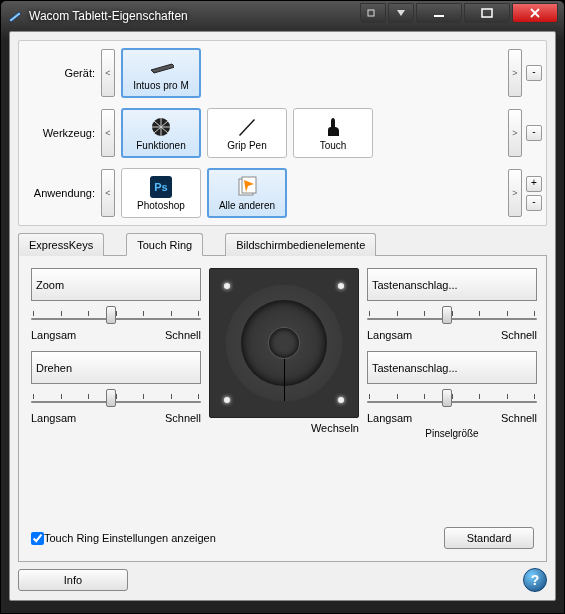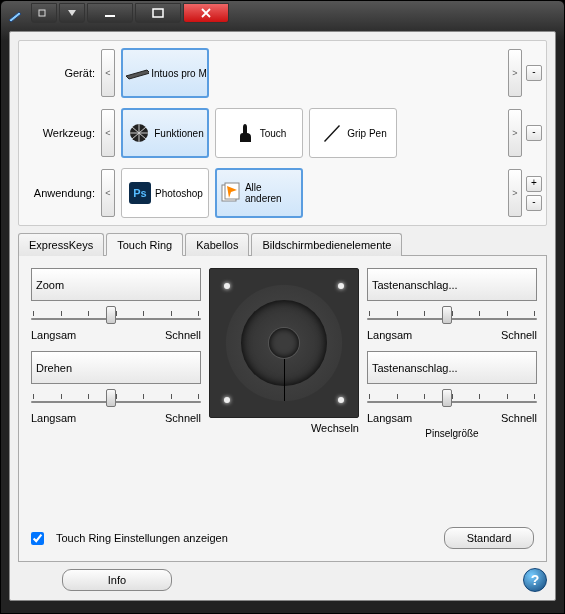--- a/index.html
+++ b/index.html
@@ -16,28 +16,28 @@
 .winbtn.close { background: linear-gradient(#e66,#c11); width:46px;}
 .winbtn.aux { width: 26px; }
 
 .client { background: #f0f0f0; margin: 0 8px 8px 8px; height: 570px; border: 1px solid #888; border-radius: 2px; padding: 8px; display:flex; flex-direction:column; }
 
 .selectors { border:1px solid #ccc; border-radius:2px; padding:4px 4px 0 4px; margin-bottom:4px; background:#f8f8f8;}
 .selrow { display: flex; align-items: center; height: 56px; margin-bottom:4px; }
 .selrow .label { width: 78px; text-align: right; padding-right: 6px; }
 .navbtn { width: 14px; height: 48px; border: 1px solid #999; background: linear-gradient(#fff,#e4e4e4); border-radius: 2px; display:flex; align-items:center; justify-content:center; color:#666; font-size:9px; cursor:pointer;}
 .itemstrip { flex: 1; height: 52px; display: flex; gap: 6px; padding: 0 6px; overflow:hidden; align-items:center;}
-.item { width: 88px; height: 50px; border: 1px solid #bbb; border-radius: 3px; display: flex; flex-direction: row; align-items: center; justify-content: center; gap: 2px; background:#fff;}
+.item { width: 80px; height: 50px; border: 1px solid #bbb; border-radius: 3px; display: flex; flex-direction: column; align-items: center; justify-content: center; gap: 2px; background:#fff;}
 .item.selected { border: 2px solid #5a9de0; background: linear-gradient(#eaf3fc,#cfe5fa); }
 .item .ico { width: 26px; height: 22px; display:flex; align-items:center; justify-content:center;}
 .item .cap { font-size: 10px; }
 .sidebtns { display:flex; flex-direction:column; gap:3px; margin-left:4px;}
 .tinybtn { width:16px; height:16px; border:1px solid #999; background:linear-gradient(#fff,#e4e4e4); border-radius:2px; font-size:10px; line-height:12px; text-align:center; }
 
-.tabs { display:flex; border-bottom:1px solid #aaa; margin-top:2px;}
+.tabs { display:flex; border-bottom:1px solid #aaa; margin-top:2px;gap:20px;}
 .tab { padding:5px 10px 4px 10px; border:1px solid #aaa; border-bottom:none; background:linear-gradient(#f6f6f6,#e6e6e6); margin-right:2px; border-radius:3px 3px 0 0; position:relative; top:1px; cursor:pointer; font-size:11px;}
 .tab.active { background:#f4f4f4; border-bottom:1px solid #f4f4f4; }
 
 .tabbody { flex:1; border:1px solid #aaa; border-top:none; background:#f4f4f4; padding:12px; position:relative; display:flex; flex-direction:column;}
 
 .ringgrid { display:grid; grid-template-columns: 170px 1fr 170px; grid-template-rows: auto auto; gap:10px 8px; }
 .func { display:flex; flex-direction:column; }
 .func select { width: 100%; height:33px; border:1px solid #888; background:linear-gradient(#fff,#e8e8e8); padding:9px 4px; font-size:11px;}
 .slider { margin-top:10px; }
 .slider .track { position:relative; height:16px; }
@@ -51,40 +51,41 @@
 .ringcell{ grid-row:1 / span 2; grid-column:2; display:flex; flex-direction:column; align-items:flex-end; justify-content:flex-start;}
 .ringimg{ width:150px; height:150px; background:radial-gradient(circle at 50% 50%, #4a4a4a 0,#3a3a3a 55%,#333 56%,#333 100%); border:1px solid #222; position:relative; border-radius:2px;}
 .ringimg::before{content:""; position:absolute; left:50%; top:50%; width:86px; height:86px; margin:-43px 0 0 -43px; border-radius:50%; background:radial-gradient(circle,#444 0,#333 70%); box-shadow:inset 0 0 10px #000;}
 .ringimg::after{content:""; position:absolute; left:50%; top:50%; width:30px; height:30px; margin:-15px 0 0 -15px; border-radius:50%; background:#3c3c3c; box-shadow:inset 0 0 6px #000, 0 0 0 1px #555;}
 .dot{position:absolute; width:6px; height:6px; background:#eee; border-radius:50%; box-shadow:0 0 4px #fff;}
 .dot.tl{left:14px; top:14px;} .dot.tr{right:14px; top:14px;} .dot.bl{left:14px; bottom:14px;} .dot.br{right:14px; bottom:14px;}
 .stick{position:absolute; left:50%; top:50%; width:1px; height:58px; background:#000;}
 .wlabel{ margin-top:4px; font-size:11px;}
 
 .bottomrow{ margin-top:auto; display:flex; align-items:center; justify-content:space-between; padding-top:8px;}
-.chk{ display:flex; align-items:center; gap:12px;}
+.chk{ display:flex; align-items:center; gap:0;}
 .chk input{ width:13px; height:13px;}
-.btn{ min-width:90px; height:22px; border:1px solid #888; background:linear-gradient(#fdfdfd,#e2e2e2); border-radius:9px; padding:0 14px; cursor:pointer;margin-left:44px;}
+.btn{ min-width:90px; height:22px; border:1px solid #888; background:linear-gradient(#fdfdfd,#e2e2e2); border-radius:3px; padding:0 14px; cursor:pointer;}
 
 .footer{ display:flex; align-items:center; gap:3px; margin-top:6px;}
 .footer .btn{ min-width:110px;}
 .help{ margin-left:auto; width:24px; height:24px; border-radius:50%; background:radial-gradient(circle at 35% 30%,#7cf,#147); color:#fff; display:flex; align-items:center; justify-content:center; font-weight:bold; border:1px solid #147; font-size:14px;}
 
 select{ appearance:none; -webkit-appearance:none; padding-right:18px; background-image:linear-gradient(45deg,transparent 50%,#333 50%),linear-gradient(135deg,#333 50%,transparent 50%); background-position:right 8px center,right 4px center; background-size:4px 4px,4px 4px; background-repeat:no-repeat;}
 </style>
 </head>
 <body>
 
 <div class="window">
   <div class="titlebar">
     <span class="icon">
       <svg width="14" height="14" viewBox="0 0 14 14">
           <path d="M1 11 L11 3 L13 5 L3 13 Z" fill="#8cf" stroke="#247"></path>
         </svg>
     </span>
+    <span class="title">Wacom Tablett-Eigenschaften</span>
     <div class="winbtns">
       <div class="winbtn aux">
           <svg width="12" height="8">
             <rect x="1" y="1" width="6" height="6" fill="none" stroke="#ddd"></rect>
           </svg>
         </div>
       <div class="winbtn aux">
           <svg width="12" height="8">
             <path d="M2 1h8L6 7Z" fill="#ddd"></path>
           </svg>
@@ -140,33 +141,33 @@
                   <circle cx="12" cy="11" r="9" fill="#222"></circle>
                   <g stroke="#ccc" stroke-width="1">
                     <path d="M12 2v18M3 11h18M5 5l14 12M19 5L5 17"></path>
                   </g>
                 </svg>
               </span>
             <span class="cap">Funktionen</span>
           </div>
           <div class="item">
             <span class="ico">
+                <svg width="22" height="22">
+                  <path d="M3 19L18 3l1 1L4 20z" fill="#111"></path>
+                </svg>
+              </span>
+            <span class="cap">Grip Pen</span>
+          </div>
+          <div class="item">
+            <span class="ico">
                 <svg width="20" height="22">
                   <path d="M10 2c1 0 2 1 2 3v6c2 0 4 1 4 4v5H5v-6c0-2 1-3 3-3V5c0-2 1-3 2-3z" fill="#111"></path>
                 </svg>
               </span>
             <span class="cap">Touch</span>
-          </div>
-          <div class="item">
-            <span class="ico">
-                <svg width="22" height="22">
-                  <path d="M3 19L18 3l1 1L4 20z" fill="#111"></path>
-                </svg>
-              </span>
-            <span class="cap">Grip Pen</span>
           </div>
         </div>
         <div class="navbtn">&gt;</div>
         <div class="sidebtns">
           <div class="tinybtn">-</div>
         </div>
       </div>
 
       <div class="selrow">
         <div class="label">Anwendung:</div>
@@ -196,21 +197,20 @@
         <div class="sidebtns">
           <div class="tinybtn">+</div>
           <div class="tinybtn">-</div>
         </div>
       </div>
     </div>
 
     <div class="tabs">
       <div class="tab">ExpressKeys</div>
       <div class="tab active">Touch Ring</div>
-      <div class="tab">Kabellos</div>
       <div class="tab">Bildschirmbedienelemente</div>
     </div>
 
     <div class="tabbody">
       <div class="ringgrid">
 
         <div class="func">
           <select><option>Zoom</option></select>
           <div class="slider">
             <div class="track">

